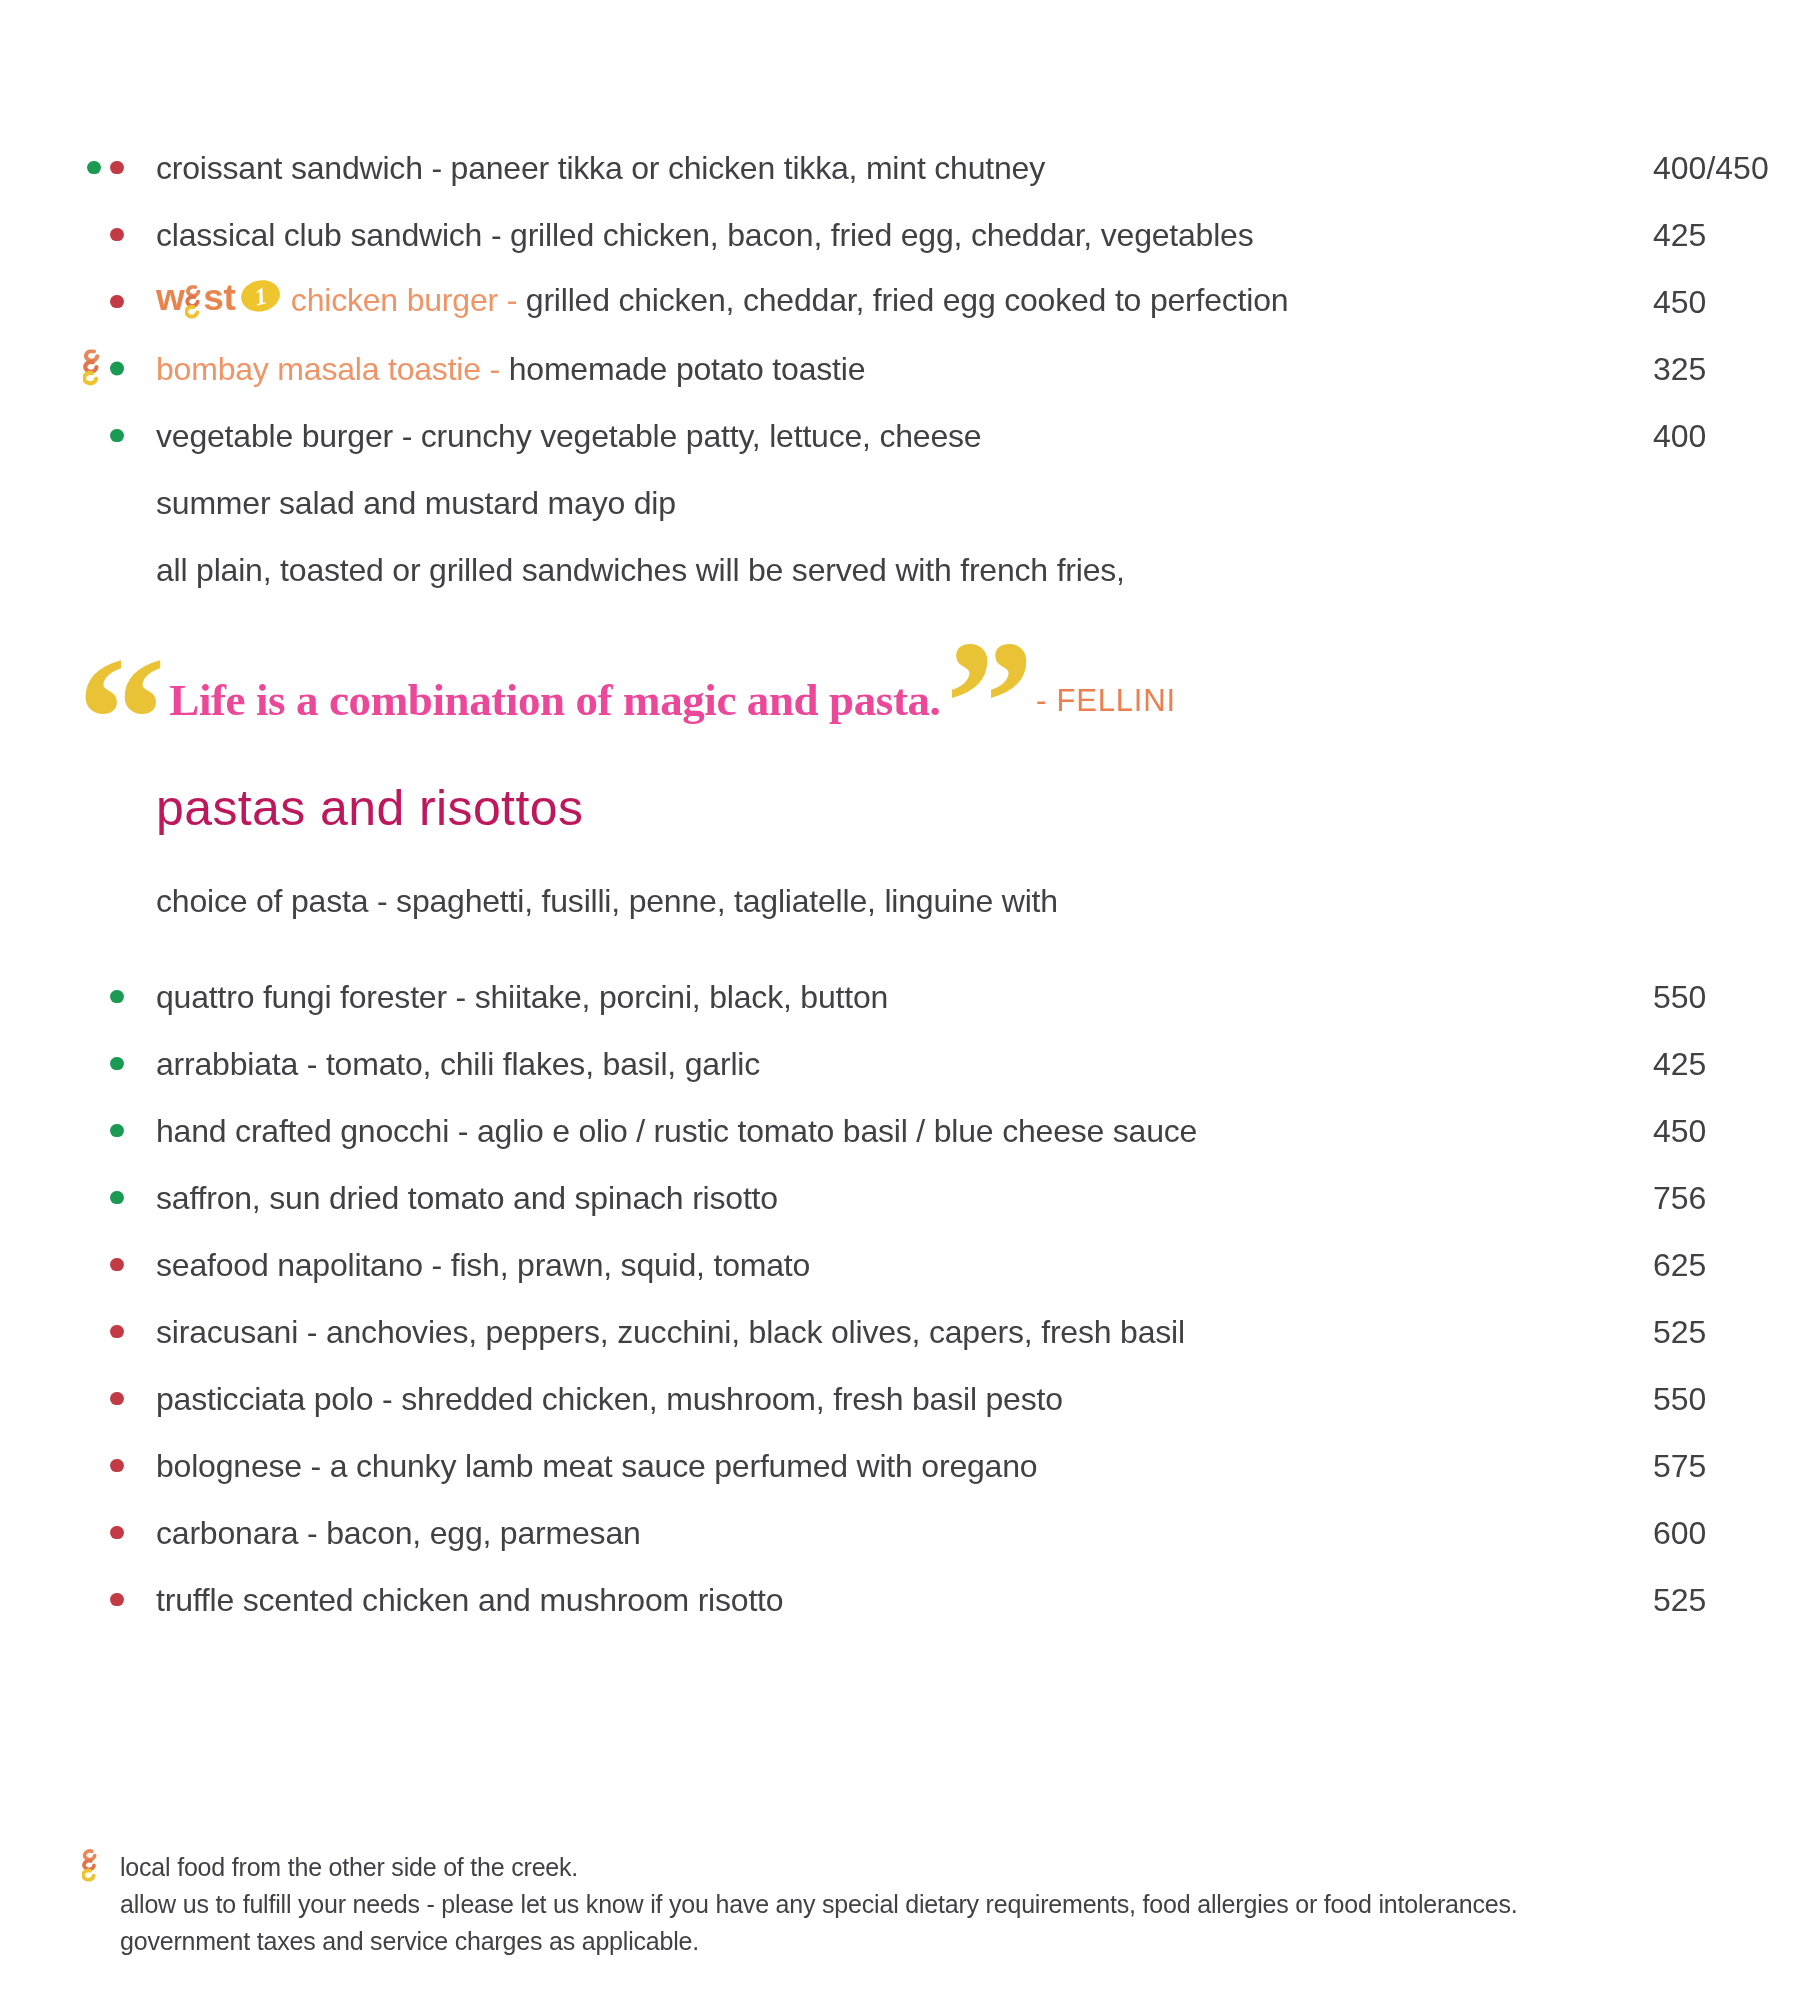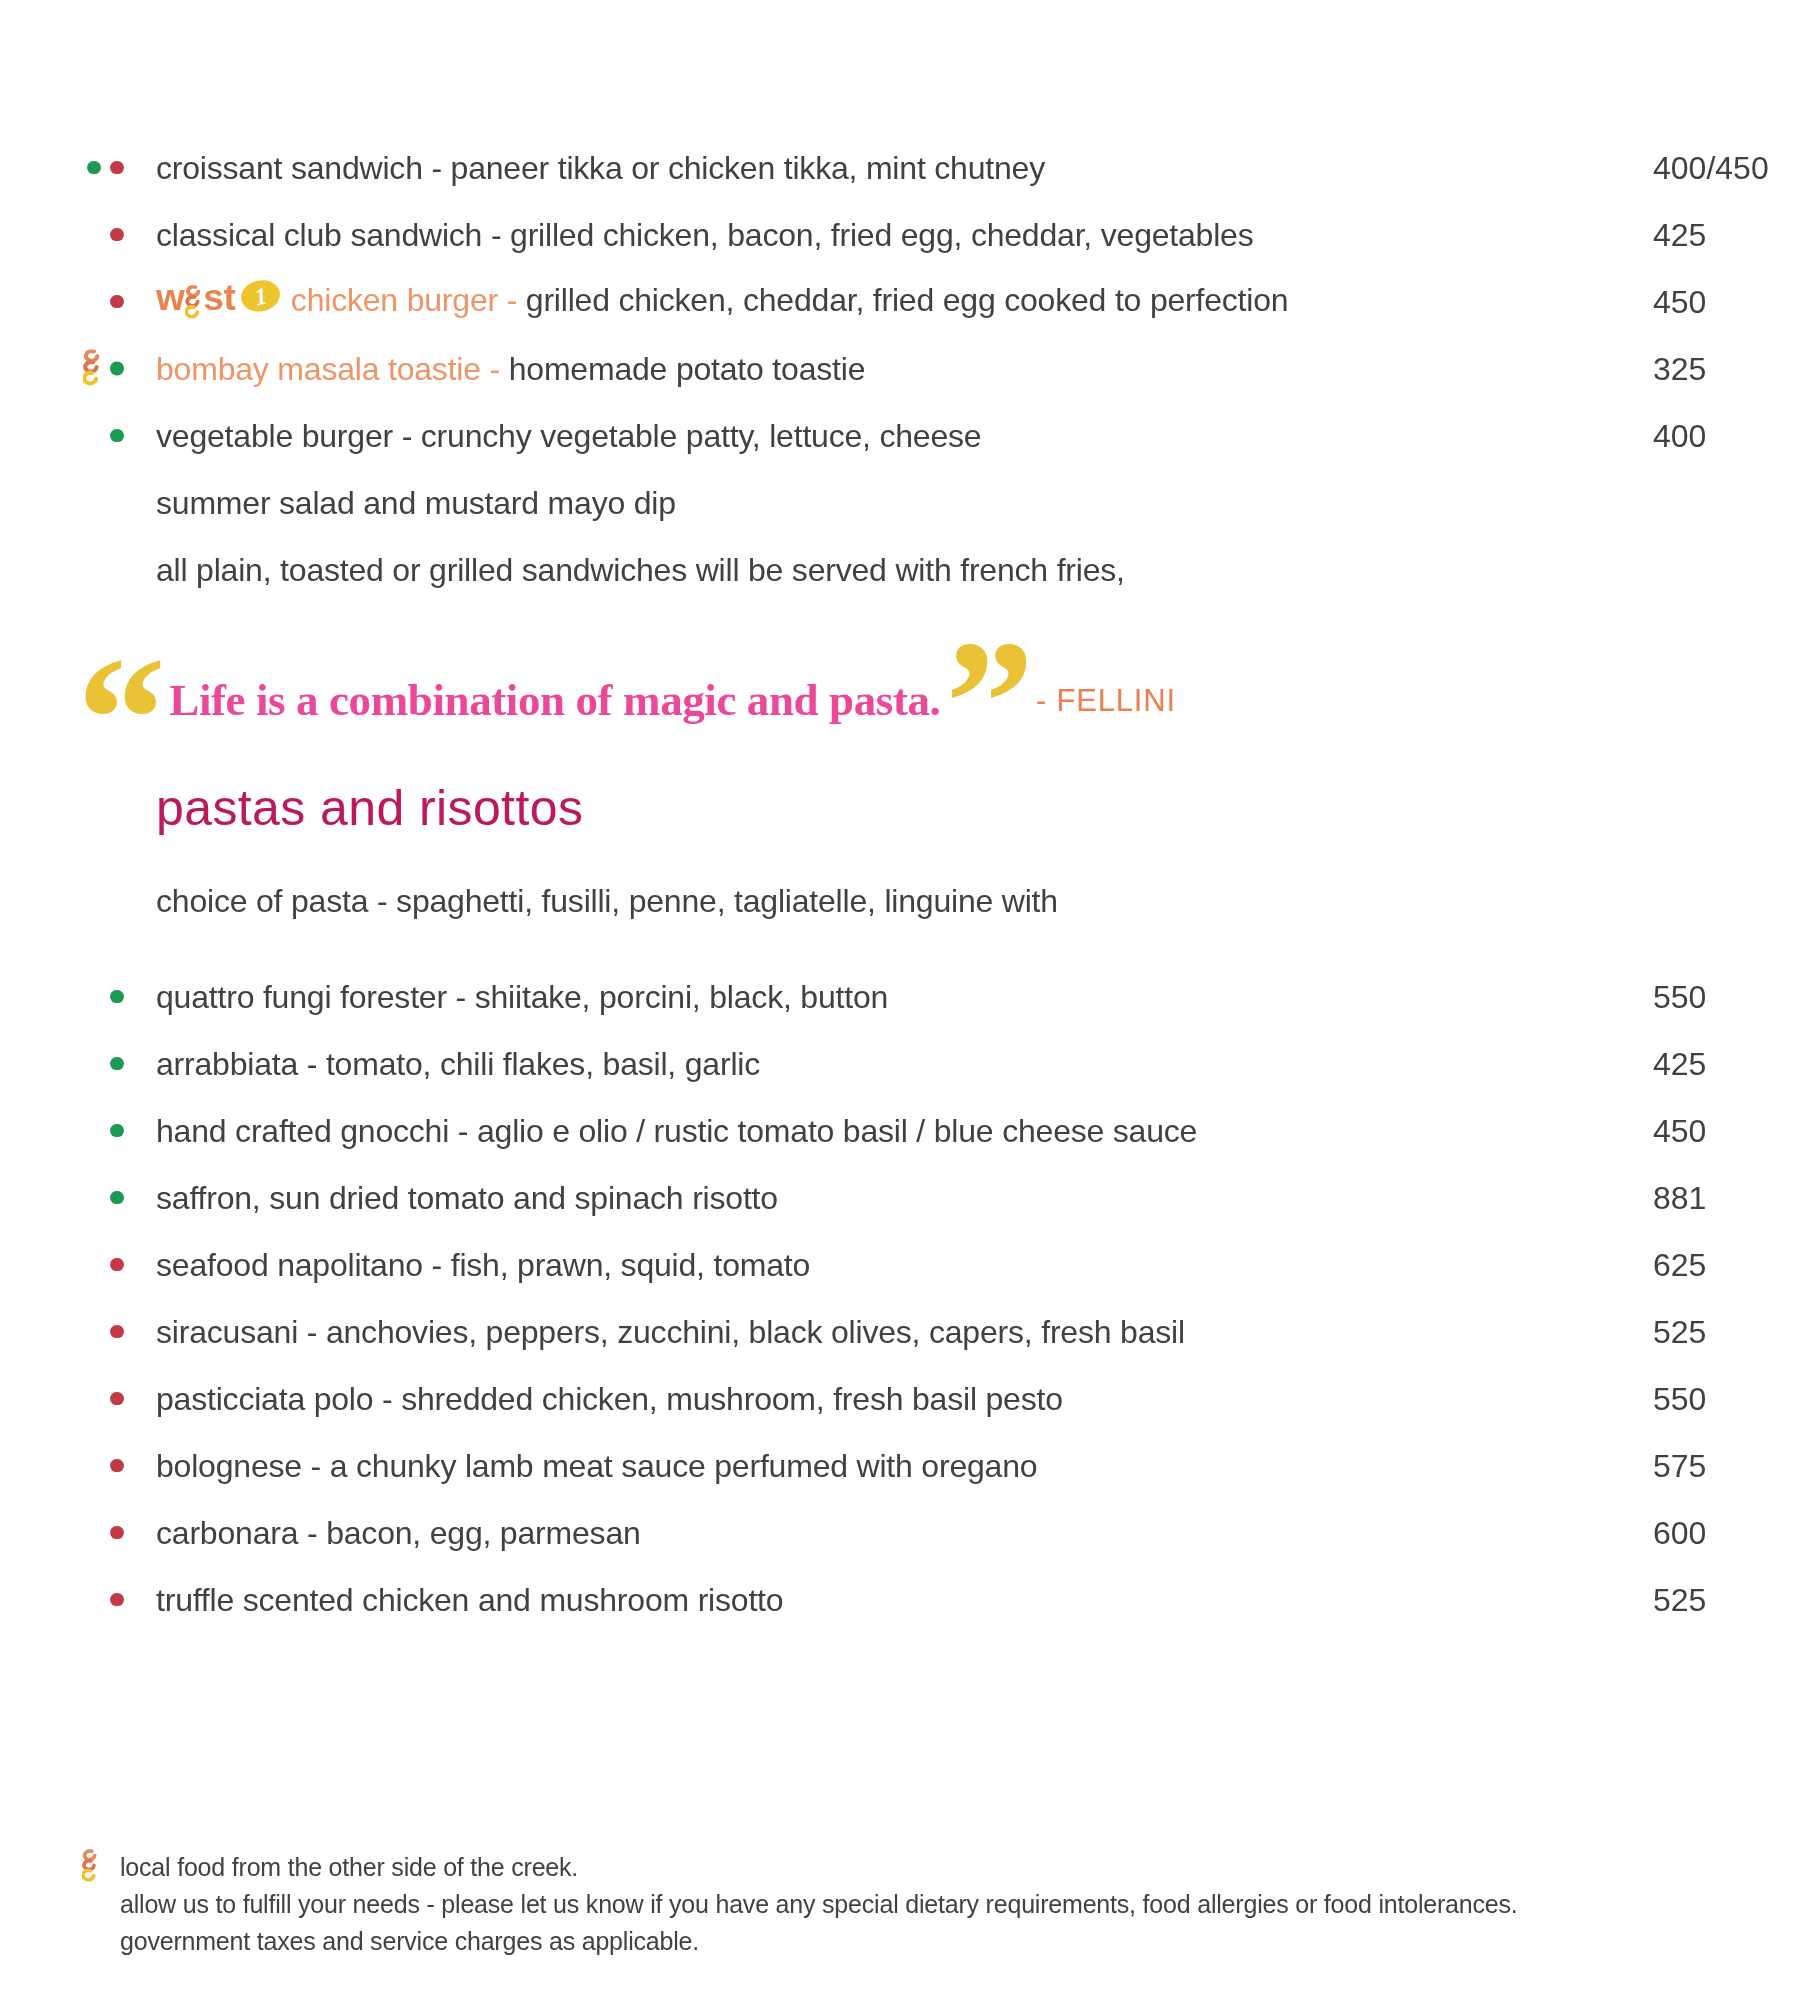--- a/index.html
+++ b/index.html
@@ -189,21 +189,21 @@
           <span class="dot green"></span>
         </span>
         <span class="row-text"><span class="plain">hand crafted gnocchi - aglio e olio / rustic tomato basil / blue cheese sauce</span></span>
         <span class="price">450</span>
       </div>
       <div class="menu-row">
         <span class="dots">
           <span class="dot green"></span>
         </span>
         <span class="row-text"><span class="plain">saffron, sun dried tomato and spinach risotto</span></span>
-        <span class="price">881</span>
+        <span class="price">756</span>
       </div>
       <div class="menu-row">
         <span class="dots">
           <span class="dot red"></span>
         </span>
         <span class="row-text"><span class="plain">seafood napolitano - fish, prawn, squid, tomato</span></span>
         <span class="price">625</span>
       </div>
       <div class="menu-row">
         <span class="dots">

